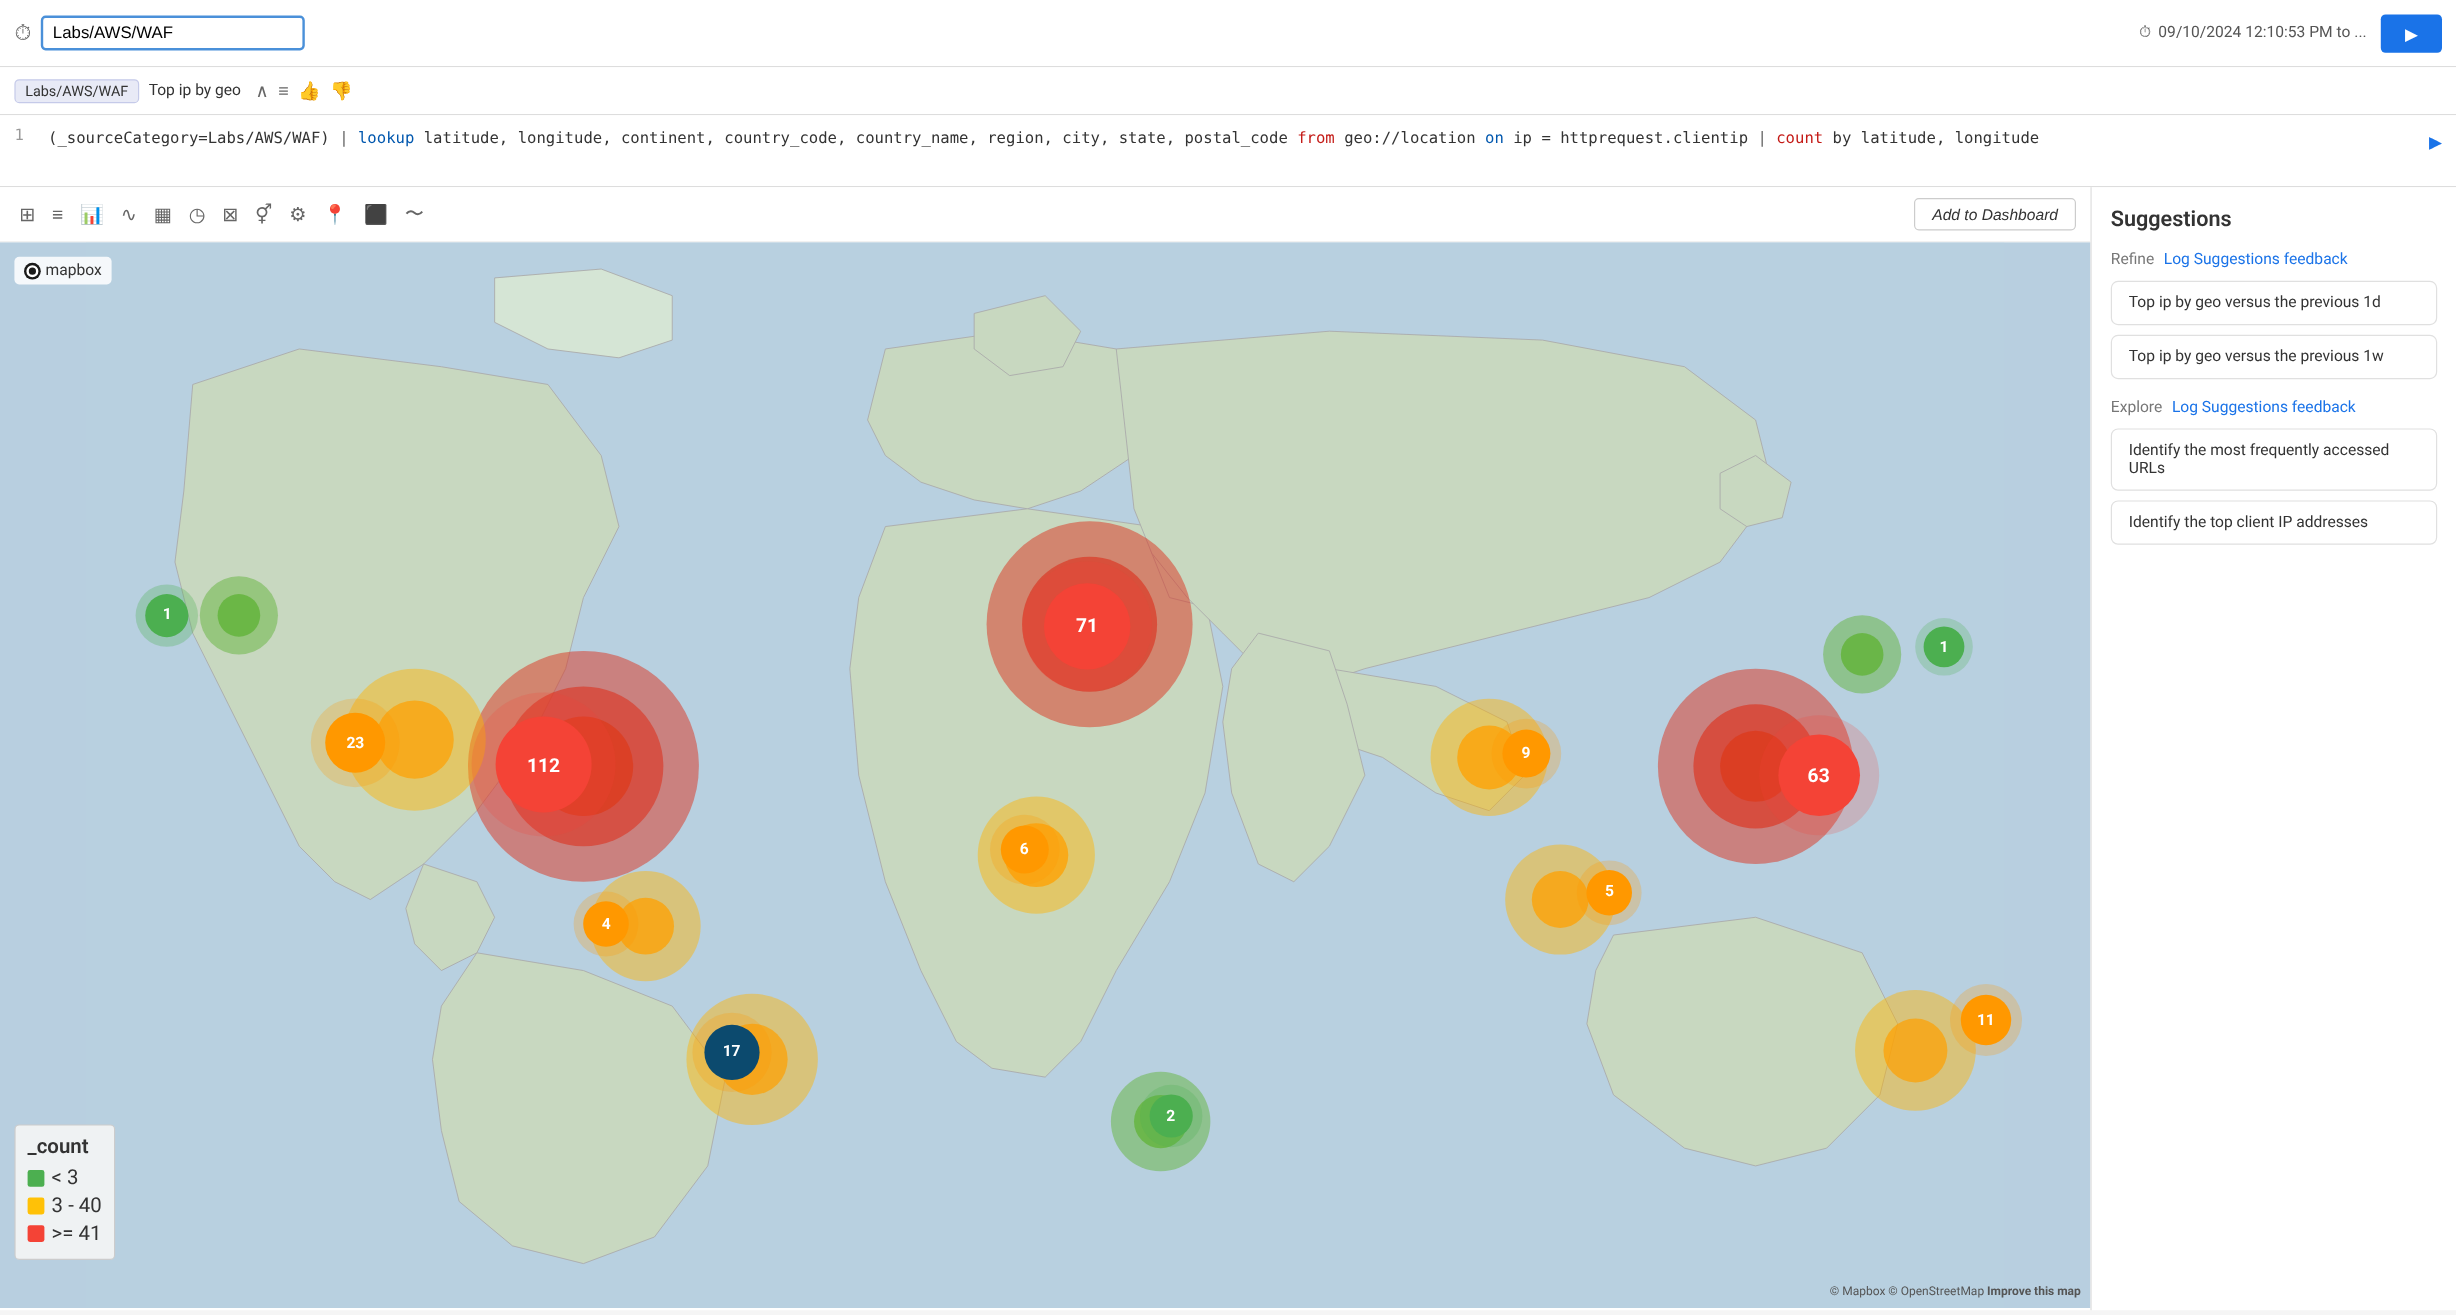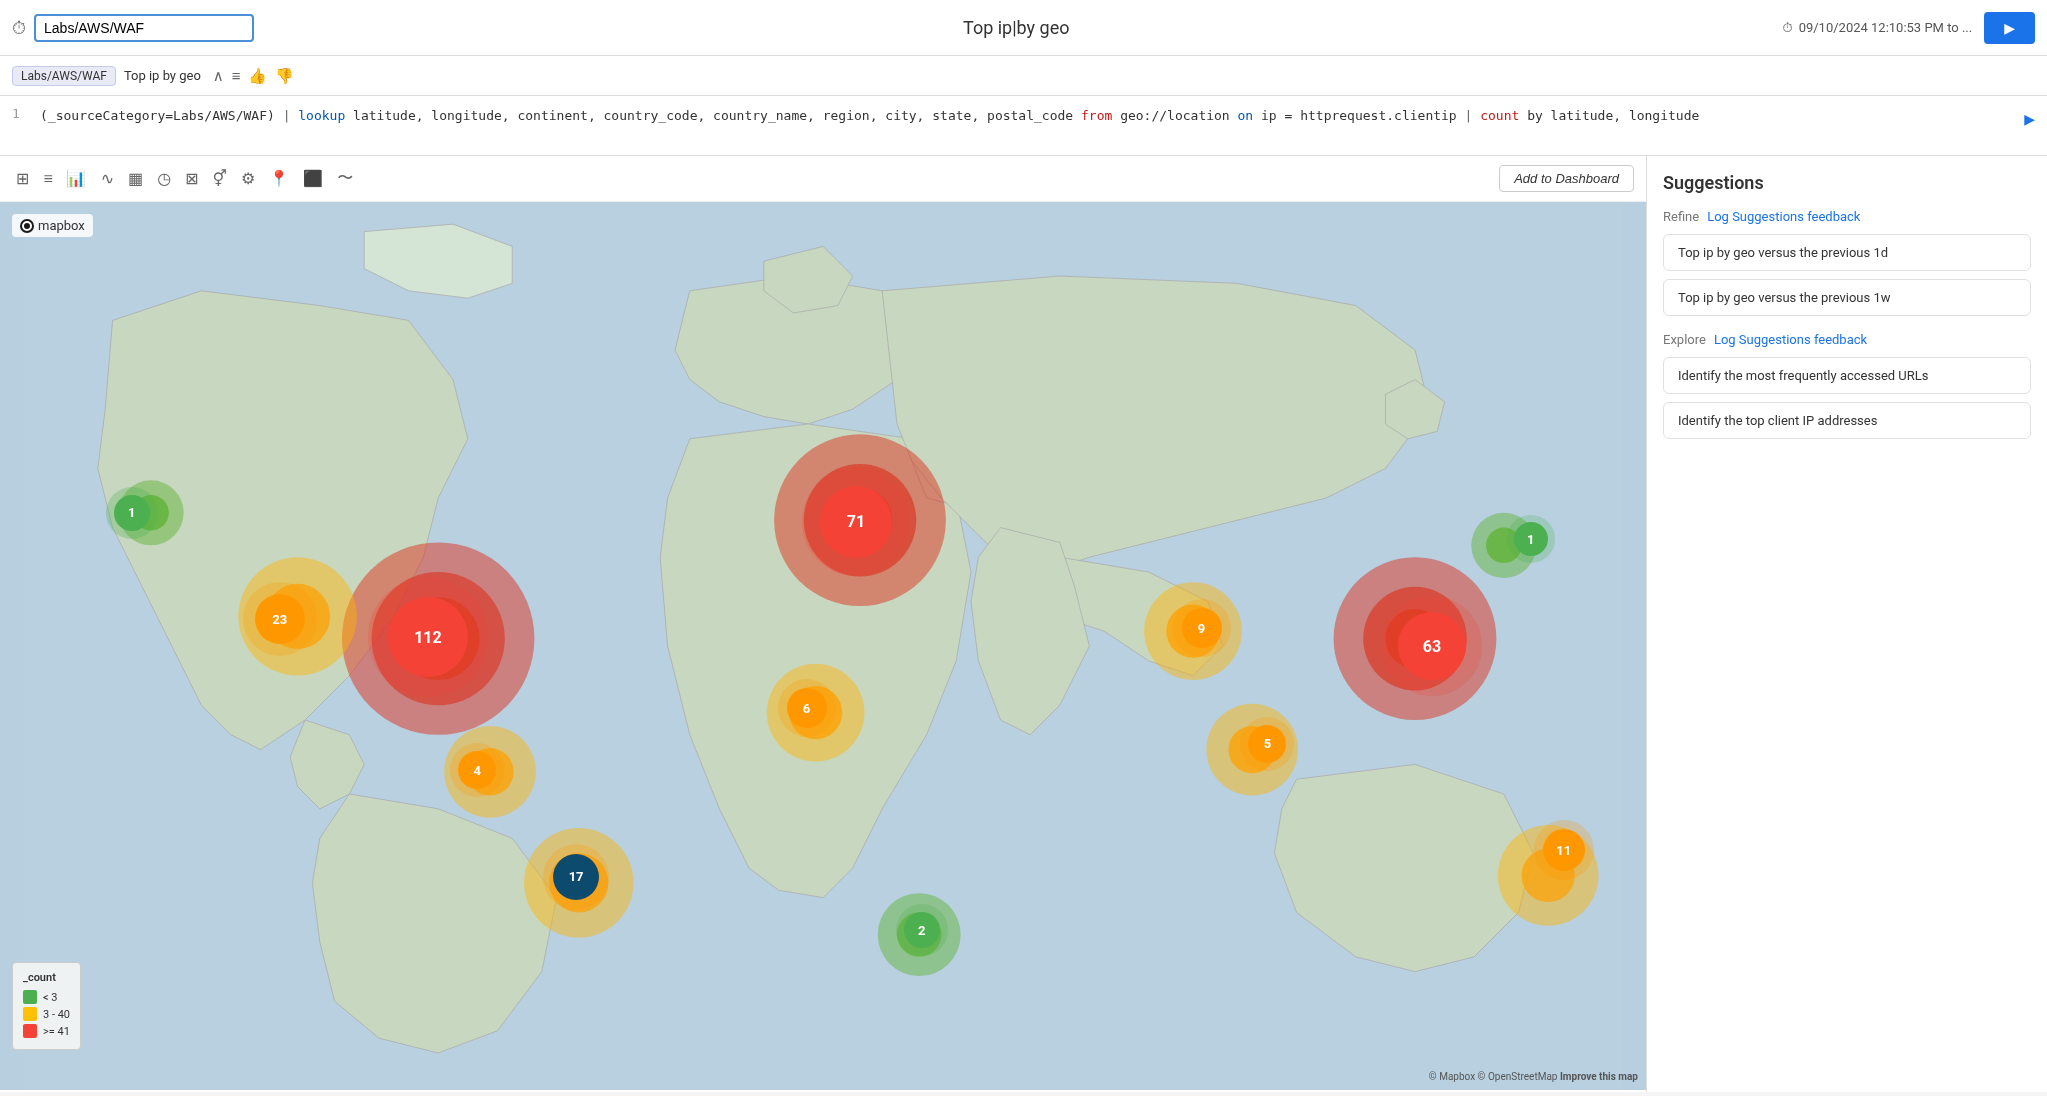--- a/index.html
+++ b/index.html
@@ -81,21 +81,21 @@
       position: absolute; top: 12px; left: 12px; background: rgba(255,255,255,0.85);
       border-radius: 4px; padding: 4px 8px; font-size: 13px; color: #333;
       display: flex; align-items: center; gap: 4px; z-index: 10;
     }
     .mapbox-logo-circle { width: 14px; height: 14px; background: #1a1a1a; border-radius: 50%; display: flex; align-items: center; justify-content: center; }
     .mapbox-logo-circle::after { content: ''; width: 6px; height: 6px; border-radius: 50%; border: 2px solid #fff; }
 
     
     .map-legend {
       position: absolute; bottom: 40px; left: 12px; background: rgba(245,245,245,0.9);
-      border: 1px solid #ccc; border-radius: 4px; padding: 8px 10px; z-index: 10; font-size: 11px;
+      border: 1px solid #ccc; border-radius: 4px; padding: 8px 10px; z-index: 10; font-size: 17px;
     }
     .legend-title { font-weight: 600; margin-bottom: 6px; }
     .legend-item { display: flex; align-items: center; gap: 6px; margin-bottom: 3px; }
     .legend-color { width: 14px; height: 14px; border-radius: 2px; }
 
     
     .map-attribution {
       position: absolute; bottom: 8px; right: 8px; font-size: 10px; color: #555; z-index: 10;
     }
     .map-attribution strong { font-weight: 700; }
@@ -105,21 +105,21 @@
 
     
     .bubble-marker {
       position: absolute; border-radius: 50%; display: flex; align-items: center;
       justify-content: center; color: #fff; font-weight: 700; font-size: 13px;
       transform: translate(-50%, -50%); z-index: 5;
     }
 
     
     .sidebar {
-      width: 400px; background: #fff; overflow-y: auto; padding: 16px;
+      width: 304px; background: #fff; overflow-y: auto; padding: 16px;
     }
     .sidebar-title { font-size: 18px; font-weight: 600; margin-bottom: 16px; color: #333; }
     
     .section-header {
       display: flex; align-items: center; gap: 8px; margin-bottom: 10px; margin-top: 16px;
     }
     .section-label { font-size: 13px; color: #777; }
     .section-link { font-size: 13px; color: #1a73e8; cursor: pointer; text-decoration: none; }
 
     .suggestion-card {
@@ -130,21 +130,20 @@
   </style>
 </head>
 <body>
 
 <div class="top-bar">
   <div class="top-bar-left">
     <span class="history-icon">⏱</span>
     <div class="search-input-wrap">
       <input type="text" value="Labs/AWS/WAF" placeholder="Labs/AWS/WAF" style="">
     </div>
-    <span class="query-title">Top ip|by geo</span>
   </div>
   <div class="top-bar-right">
     <div class="time-range">
       <span>⏱</span>
       <span>09/10/2024 12:10:53 PM to ...</span>
     </div>
     <button class="run-btn">
       <span>▶</span>
     </button>
   </div>

